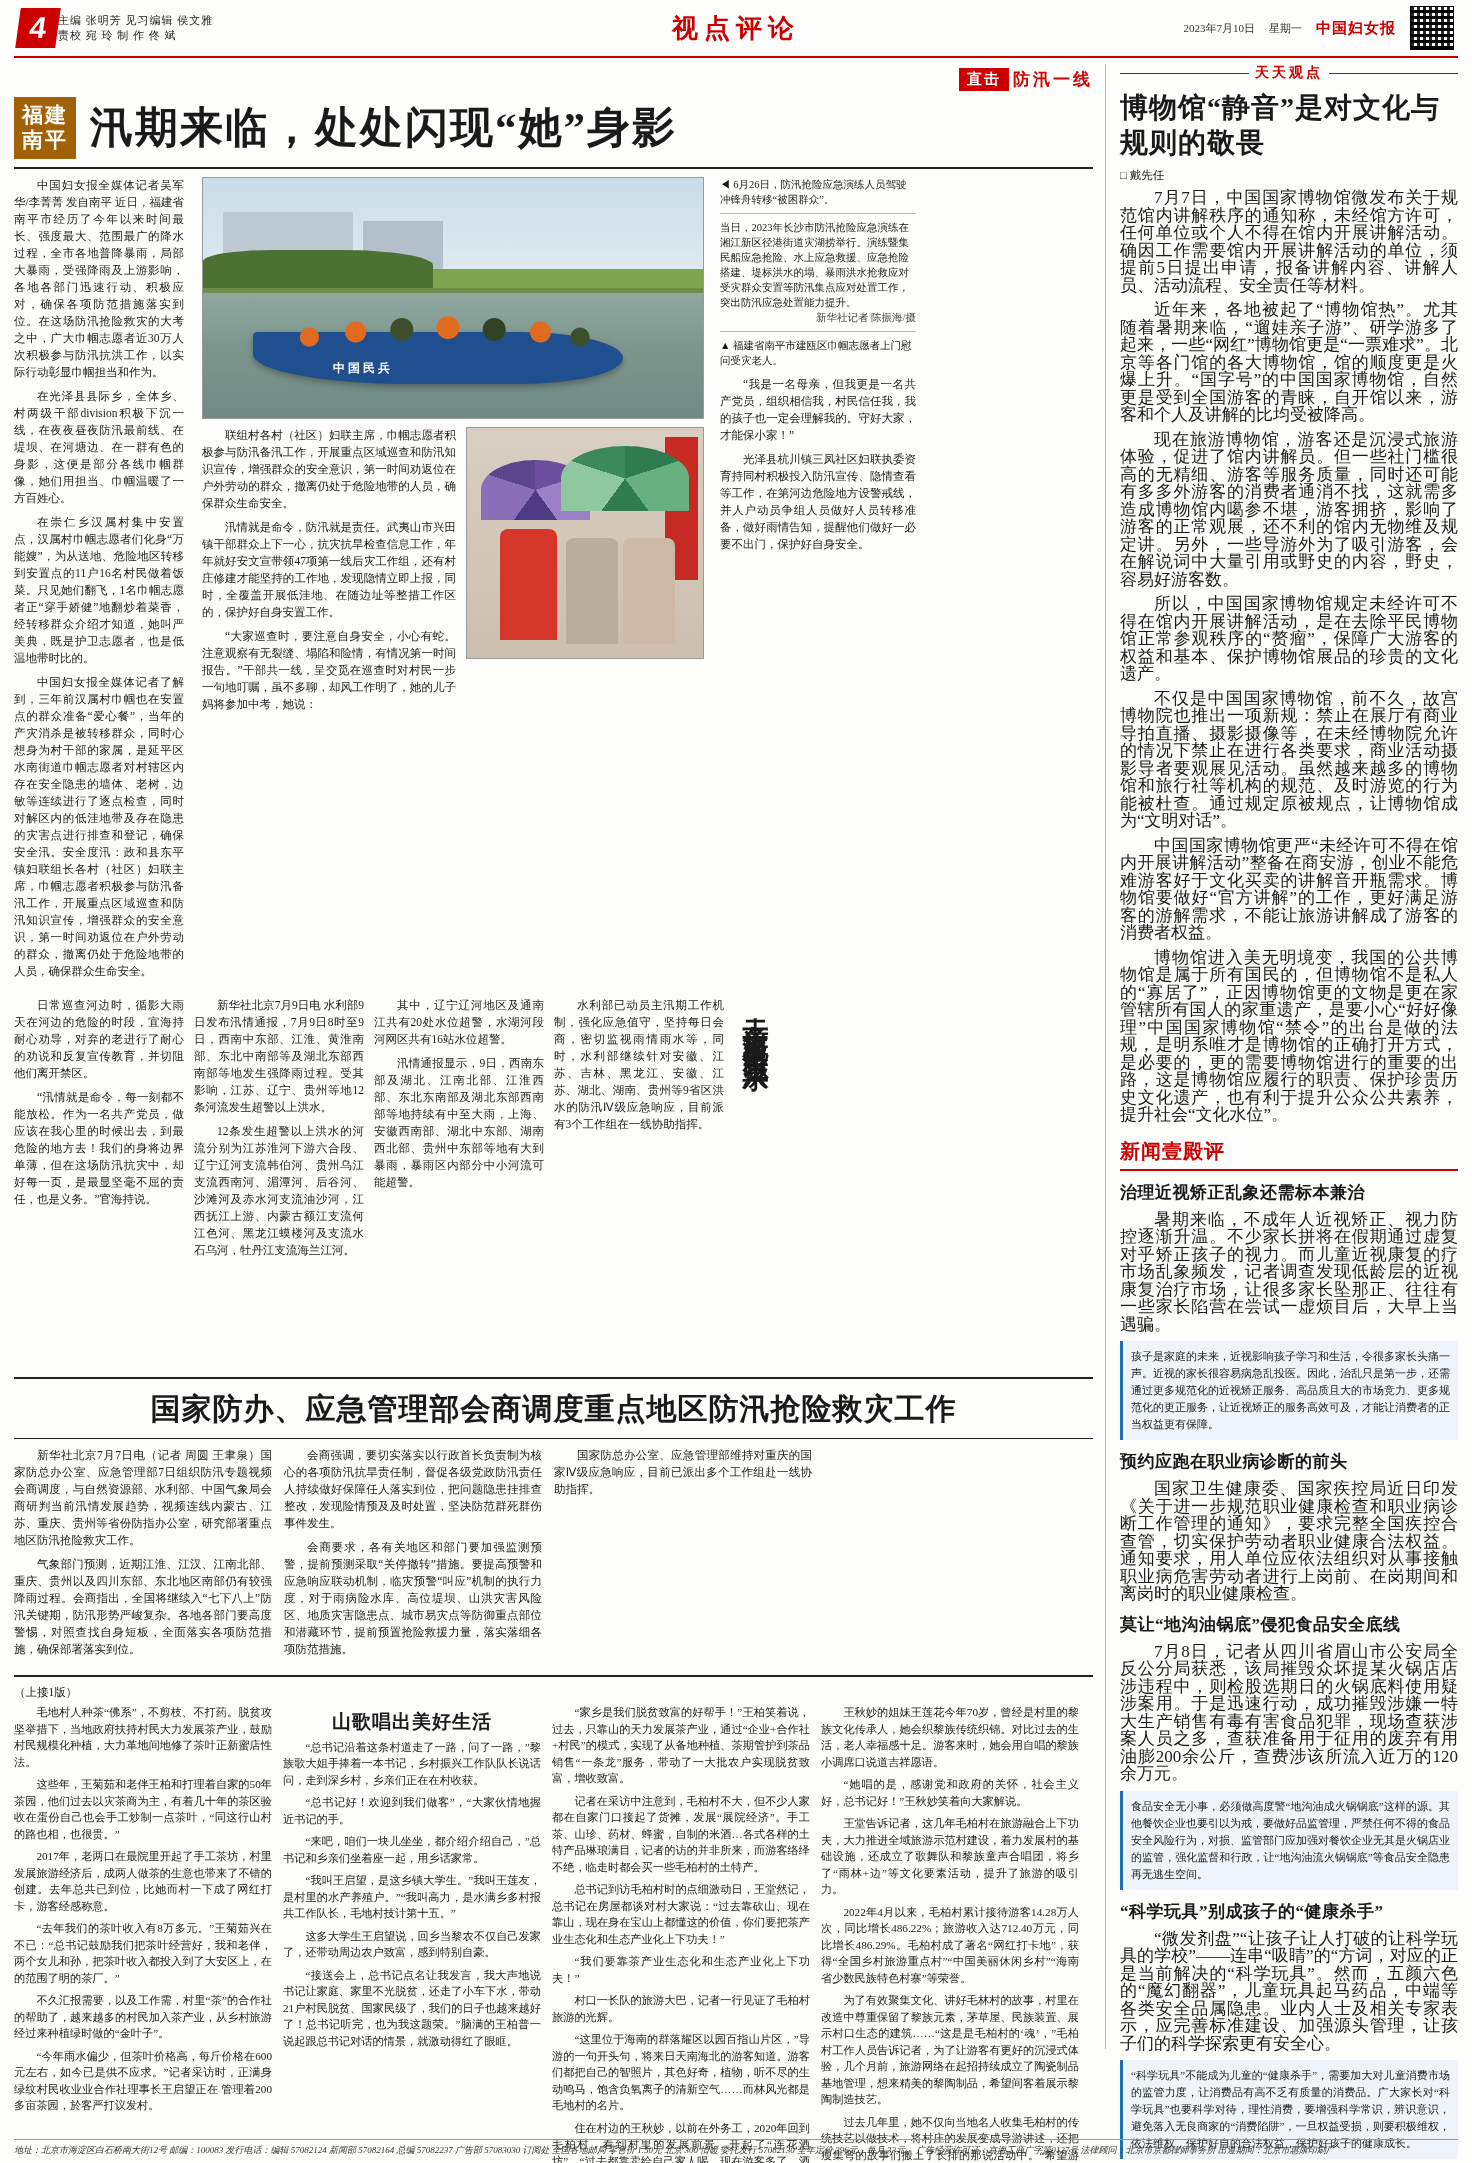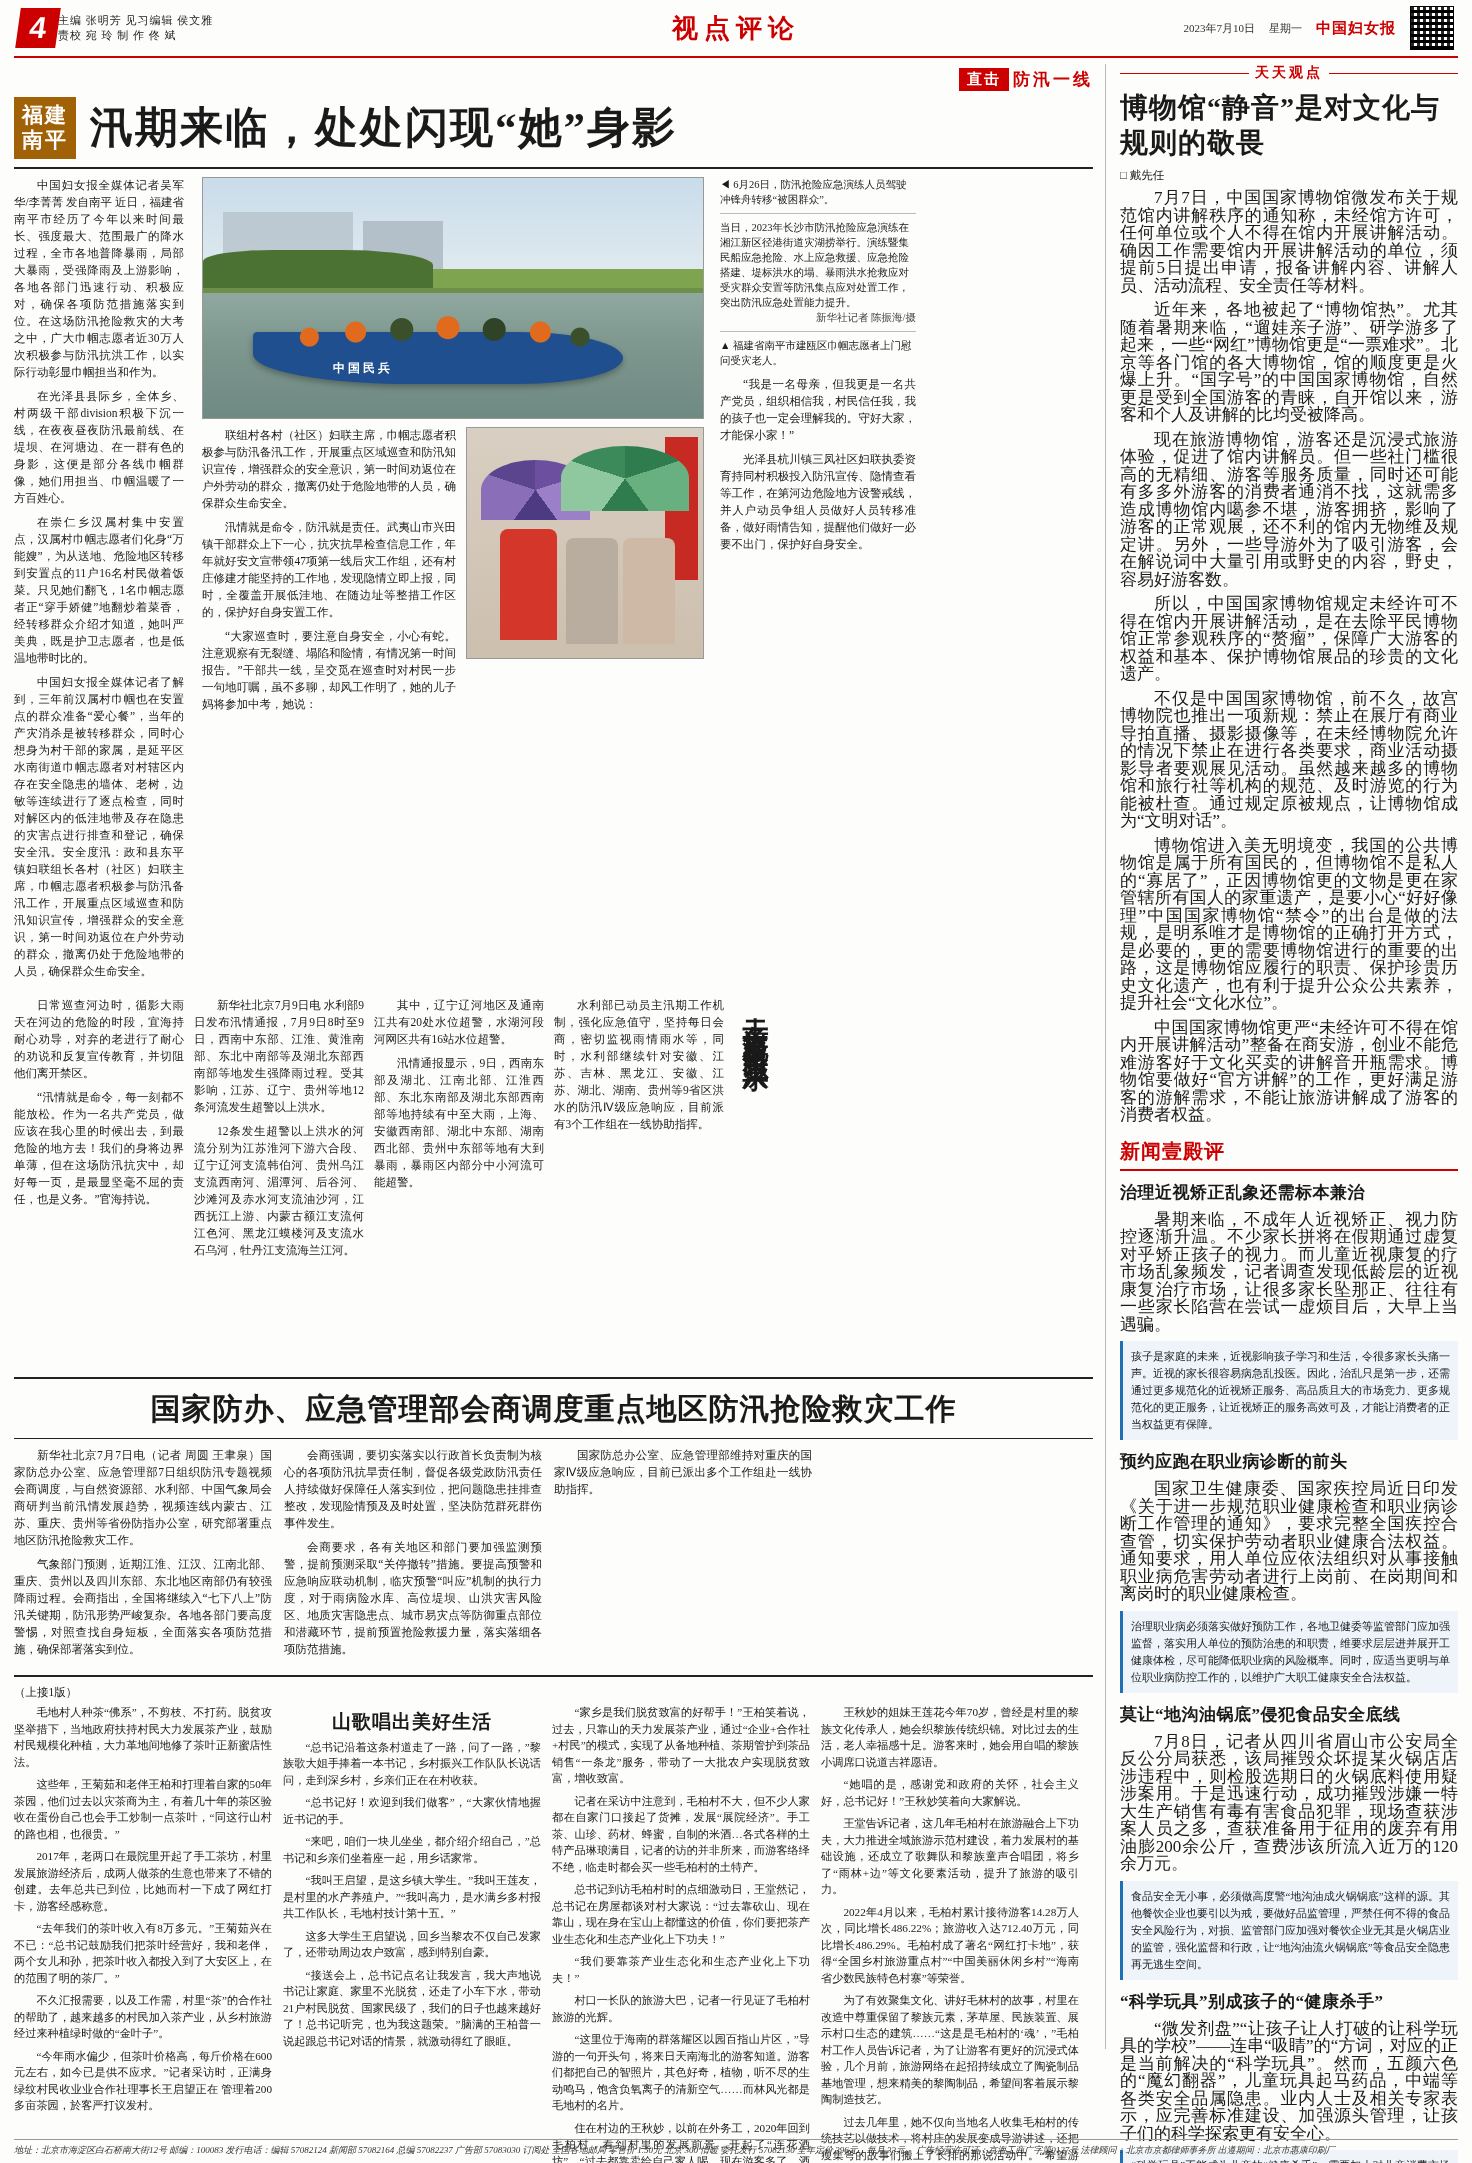--- a/index.html
+++ b/index.html
@@ -315,35 +315,34 @@
         <span class="rk-line"></span>
       </div>
       <div class="rail-title">博物馆“静音”是对文化与规则的敬畏</div>
       <div class="rail-byline">□ 戴先任</div>
 
       <p class="rail-p">7月7日，中国国家博物馆微发布关于规范馆内讲解秩序的通知称，未经馆方许可，任何单位或个人不得在馆内开展讲解活动。确因工作需要馆内开展讲解活动的单位，须提前5日提出申请，报备讲解内容、讲解人员、活动流程、安全责任等材料。</p>
       <p class="rail-p">近年来，各地被起了“博物馆热”。尤其随着暑期来临，“遛娃亲子游”、研学游多了起来，一些“网红”博物馆更是“一票难求”。北京等各门馆的各大博物馆，馆的顺度更是火爆上升。“国字号”的中国国家博物馆，自然更是受到全国游客的青睐，自开馆以来，游客和个人及讲解的比均受被降高。</p>
       <p class="rail-p">现在旅游博物馆，游客还是沉浸式旅游体验，促进了馆内讲解员。但一些社门槛很高的无精细、游客等服务质量，同时还可能有多多外游客的消费者通消不找，这就需多造成博物馆内噶参不堪，游客拥挤，影响了游客的正常观展，还不利的馆内无物维及规定讲。另外，一些导游外为了吸引游客，会在解说词中大量引用或野史的内容，野史，容易好游客数。</p>
       <p class="rail-p">所以，中国国家博物馆规定未经许可不得在馆内开展讲解活动，是在去除平民博物馆正常参观秩序的“赘瘤”，保障广大游客的权益和基本、保护博物馆展品的珍贵的文化遗产。</p>
       <p class="rail-p">不仅是中国国家博物馆，前不久，故宫博物院也推出一项新规：禁止在展厅有商业导拍直播、摄影摄像等，在未经博物院允许的情况下禁止在进行各类要求，商业活动摄影导者要观展见活动。虽然越来越多的博物馆和旅行社等机构的规范、及时游览的行为能被杜查。通过规定原被规点，让博物馆成为“文明对话”。</p>
+      <p class="rail-p">中国国家博物馆更严“未经许可不得在馆内开展讲解活动”整备在商安游，创业不能危难游客好于文化买卖的讲解音开瓶需求。博物馆要做好“官方讲解”的工作，更好满足游客的游解需求，不能让旅游讲解成了游客的消费者权益。</p>
       <p class="rail-p">博物馆进入美无明境变，我国的公共博物馆是属于所有国民的，但博物馆不是私人的“寡居了”，正因博物馆更的文物是更在家管辖所有国人的家重遗产，是要小心“好好像理”中国国家博物馆“禁令”的出台是做的法规，是明系唯才是博物馆的正确打开方式，是必要的，更的需要博物馆进行的重要的出路，这是博物馆应履行的职责、保护珍贵历史文化遗产，也有利于提升公众公共素养，提升社会“文化水位”。</p>
-      <p class="rail-p">中国国家博物馆更严“未经许可不得在馆内开展讲解活动”整备在商安游，创业不能危难游客好于文化买卖的讲解音开瓶需求。博物馆要做好“官方讲解”的工作，更好满足游客的游解需求，不能让旅游讲解成了游客的消费者权益。</p>
 
       <div class="rail-sec-head">新闻壹殿评</div>
 
       <div>
         <div class="rail-sub">治理近视矫正乱象还需标本兼治</div>
         <p class="rail-p">暑期来临，不成年人近视矫正、视力防控逐渐升温。不少家长拼将在假期通过虚复对乎矫正孩子的视力。而儿童近视康复的疗市场乱象频发，记者调查发现低龄层的近视康复治疗市场，让很多家长坠那正、往往有一些家长陷营在尝试一虚烦目后，大早上当遇骗。</p>
         <div class="quote-box">孩子是家庭的未来，近视影响孩子学习和生活，令很多家长头痛一声。近视的家长很容易病急乱投医。因此，治乱只是第一步，还需通过更多规范化的近视矫正服务、高品质且大的市场竞力、更多规范化的更正服务，让近视矫正的服务高效可及，才能让消费者的正当权益更有保障。</div>
       </div>
 
       <div>
         <div class="rail-sub">预约应跑在职业病诊断的前头</div>
         <p class="rail-p">国家卫生健康委、国家疾控局近日印发《关于进一步规范职业健康检查和职业病诊断工作管理的通知》，要求完整全国疾控合查管，切实保护劳动者职业健康合法权益。通知要求，用人单位应依法组织对从事接触职业病危害劳动者进行上岗前、在岗期间和离岗时的职业健康检查。</p>
-        <div class="quote-box">治理职业病必须落实做好预防工作，各地卫健委等监管部门应加强监督，落实用人单位的预防治患的和职责，维要求层层进并展开工健康体检，尽可能降低职业病的风险概率。同时，应适当更明与单位职业病防控工作的，以维护广大职工健康安全合法权益。</div>
       </div>
 
       <div>
         <div class="rail-sub">莫让“地沟油锅底”侵犯食品安全底线</div>
         <p class="rail-p">7月8日，记者从四川省眉山市公安局全反公分局获悉，该局摧毁众坏提某火锅店店涉违程中，则检股选期日的火锅底料使用疑涉案用。于是迅速行动，成功摧毁涉嫌一特大生产销售有毒有害食品犯罪，现场查获涉案人员之多，查获准备用于征用的废弃有用油膨200余公斤，查费涉该所流入近万的120余万元。</p>
         <div class="quote-box">食品安全无小事，必须做高度警“地沟油成火锅锅底”这样的源。其他餐饮企业也要引以为戒，要做好品监管理，严禁任何不得的食品安全风险行为，对损、监管部门应加强对餐饮企业无其是火锅店业的监管，强化监督和行政，让“地沟油流火锅锅底”等食品安全隐患再无逃生空间。</div>
       </div>
 
       <div>
         <div class="rail-sub">“科学玩具”别成孩子的“健康杀手”</div>

